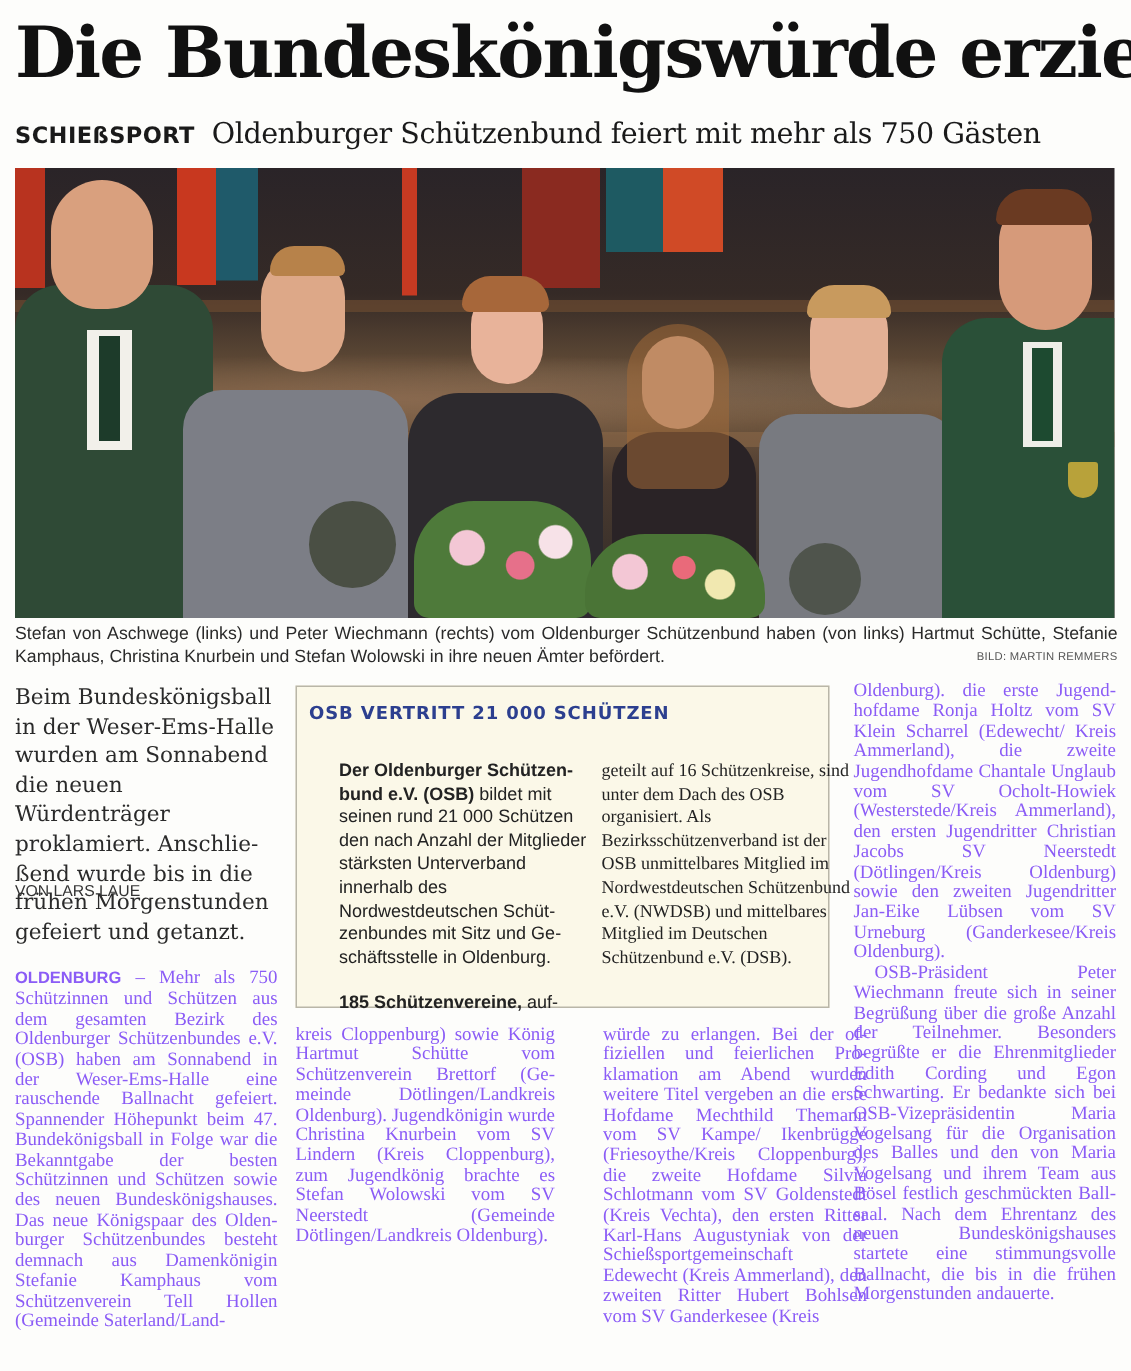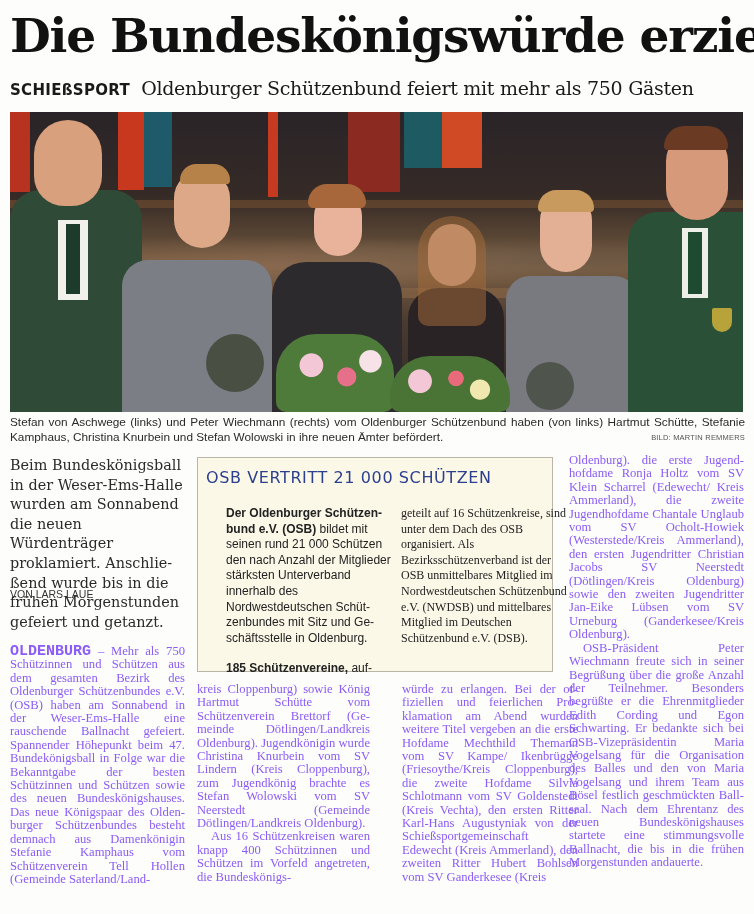--- a/index.html
+++ b/index.html
@@ -58,36 +58,36 @@
     font-family: "Liberation Sans", sans-serif; font-size: 10.5px; color: #333;
   }
 
   .col {
     position: absolute;
     font-family: "Liberation Serif", serif; font-size: 12.6px; line-height: 13.4px;
     color: #8b5cf6; text-align: justify; hyphens: manual;
   }
   .col p { text-indent: 0; }
   .col p.indent { text-indent: 14px; }
-  .col .dateline { font-family: Liberation Mono, monospace; font-weight: bold; font-size: 15px; }
+  .col .dateline { font-family: Liberation Sans, sans-serif; font-weight: bold; font-size: 11px; }
 
   .col1 { left: 10px; top: 645px; width: 175px; }
   .col2 { left: 197px; top: 683px; width: 173px; }
   .col3 { left: 381px; top: 683px; width: 176px; margin-left: 21px; }
   .col4 { left: 569px; top: 454px; width: 175px; }
 
   
   .infobox {
     position: absolute; left: 197px; top: 457px; width: 356px; height: 215px;
     background: #fbf8e8; border: 1px solid #b9b6a8;
     font-family: "Liberation Sans", sans-serif;
   }
   .infobox .box-title {
     position: absolute; left: 8px; top: 10px;
-    font-family: "DejaVu Sans", sans-serif; font-weight: normal; font-size: 16px;
+    font-family: "DejaVu Sans", sans-serif; font-weight: bold; font-size: 12px;
     color: #2c3f8f; letter-spacing: 0.6px;
   }
   .infobox .box-col {
     position: absolute; top: 48px; width: 168px;
     font-size: 12px; line-height: 15.6px; color: #222; margin-left: 20px;
   }
   .infobox .bc1 { left: 8px; }
   .infobox .bc2 { left: 183px; font-family: Liberation Serif, serif; }
   .infobox .box-col b { font-weight: bold; }
   .infobox .gap { height: 15px; }
@@ -169,21 +169,20 @@
     <div class="gap"></div>
     <b>185 Schützenvereine,</b><span> auf-</span>
   </div>
   <div class="box-col bc2">
     <span>geteilt auf 16 Schützen­kreise, sind unter dem Dach des OSB organisiert. Als Bezirksschützenver­band ist der OSB unmittel­bares Mitglied im Nord­westdeutschen Schützen­bund e.V. (NWDSB) und mittelbares Mitglied im Deutschen Schützenbund e.V. (DSB).</span>
   </div>
 </div>
 
 <div class="col col2">
   <p>kreis Cloppenburg) sowie Kö­nig Hartmut Schütte vom Schützenverein Brettorf (Ge­meinde Dötlingen/Landkreis Oldenburg). Jugendkönigin wurde Christina Knurbein vom SV Lindern (Kreis Clop­penburg), zum Jugendkönig brachte es Stefan Wolowski vom SV Neerstedt (Gemeinde Dötlingen/Landkreis Olden­burg).</p>
-  <p class="indent">Aus 16 Schützenkreisen waren knapp 400 Schützinnen und Schützen im Vorfeld an­getreten, die Bundeskönigs-</p>
 </div>
 
 <div class="col col3">
   <p>würde zu erlangen. Bei der of­fiziellen und feierlichen Pro­klamation am Abend wurden weitere Titel vergeben an die erste Hofdame Mechthild Themann vom SV Kampe/ Ikenbrügge (Friesoythe/Kreis Cloppenburg), die zweite Hof­dame Silvia Schlotmann vom SV Goldenstedt (Kreis Vechta), den ersten Ritter Karl-Hans Augustyniak von der Schieß­sportgemeinschaft Edewecht (Kreis Ammerland), den zwei­ten Ritter Hubert Bohlsen vom SV Ganderkesee (Kreis</p>
 </div>
 
 <div class="col col4">
   <p>Oldenburg). die erste Jugend­hofdame Ronja Holtz vom SV Klein Scharrel (Edewecht/ Kreis Ammerland), die zweite Jugendhofdame Chantale Un­glaub vom SV Ocholt-Howiek (Westerstede/Kreis Ammer­land), den ersten Jugendritter Christian Jacobs SV Neerstedt (Dötlingen/Kreis Oldenburg) sowie den zweiten Jugendrit­ter Jan-Eike Lübsen vom SV Urneburg (Ganderkesee/Kreis Oldenburg).</p>
   <p class="indent">OSB-Präsident Peter Wiechmann freute sich in sei­ner Begrüßung über die große Anzahl der Teilnehmer. Be­sonders begrüßte er die Eh­renmitglieder Edith Cording und Egon Schwarting. Er be­dankte sich bei OSB-Vizeprä­sidentin Maria Vogelsang für die Organisation des Balles und den von Maria Vogelsang und ihrem Team aus Bösel festlich geschmückten Ball­saal. Nach dem Ehrentanz des neuen Bundeskönigshauses startete eine stimmungsvolle Ballnacht, die bis in die frü­hen Morgenstunden andauer­te.</p>
 </div>

